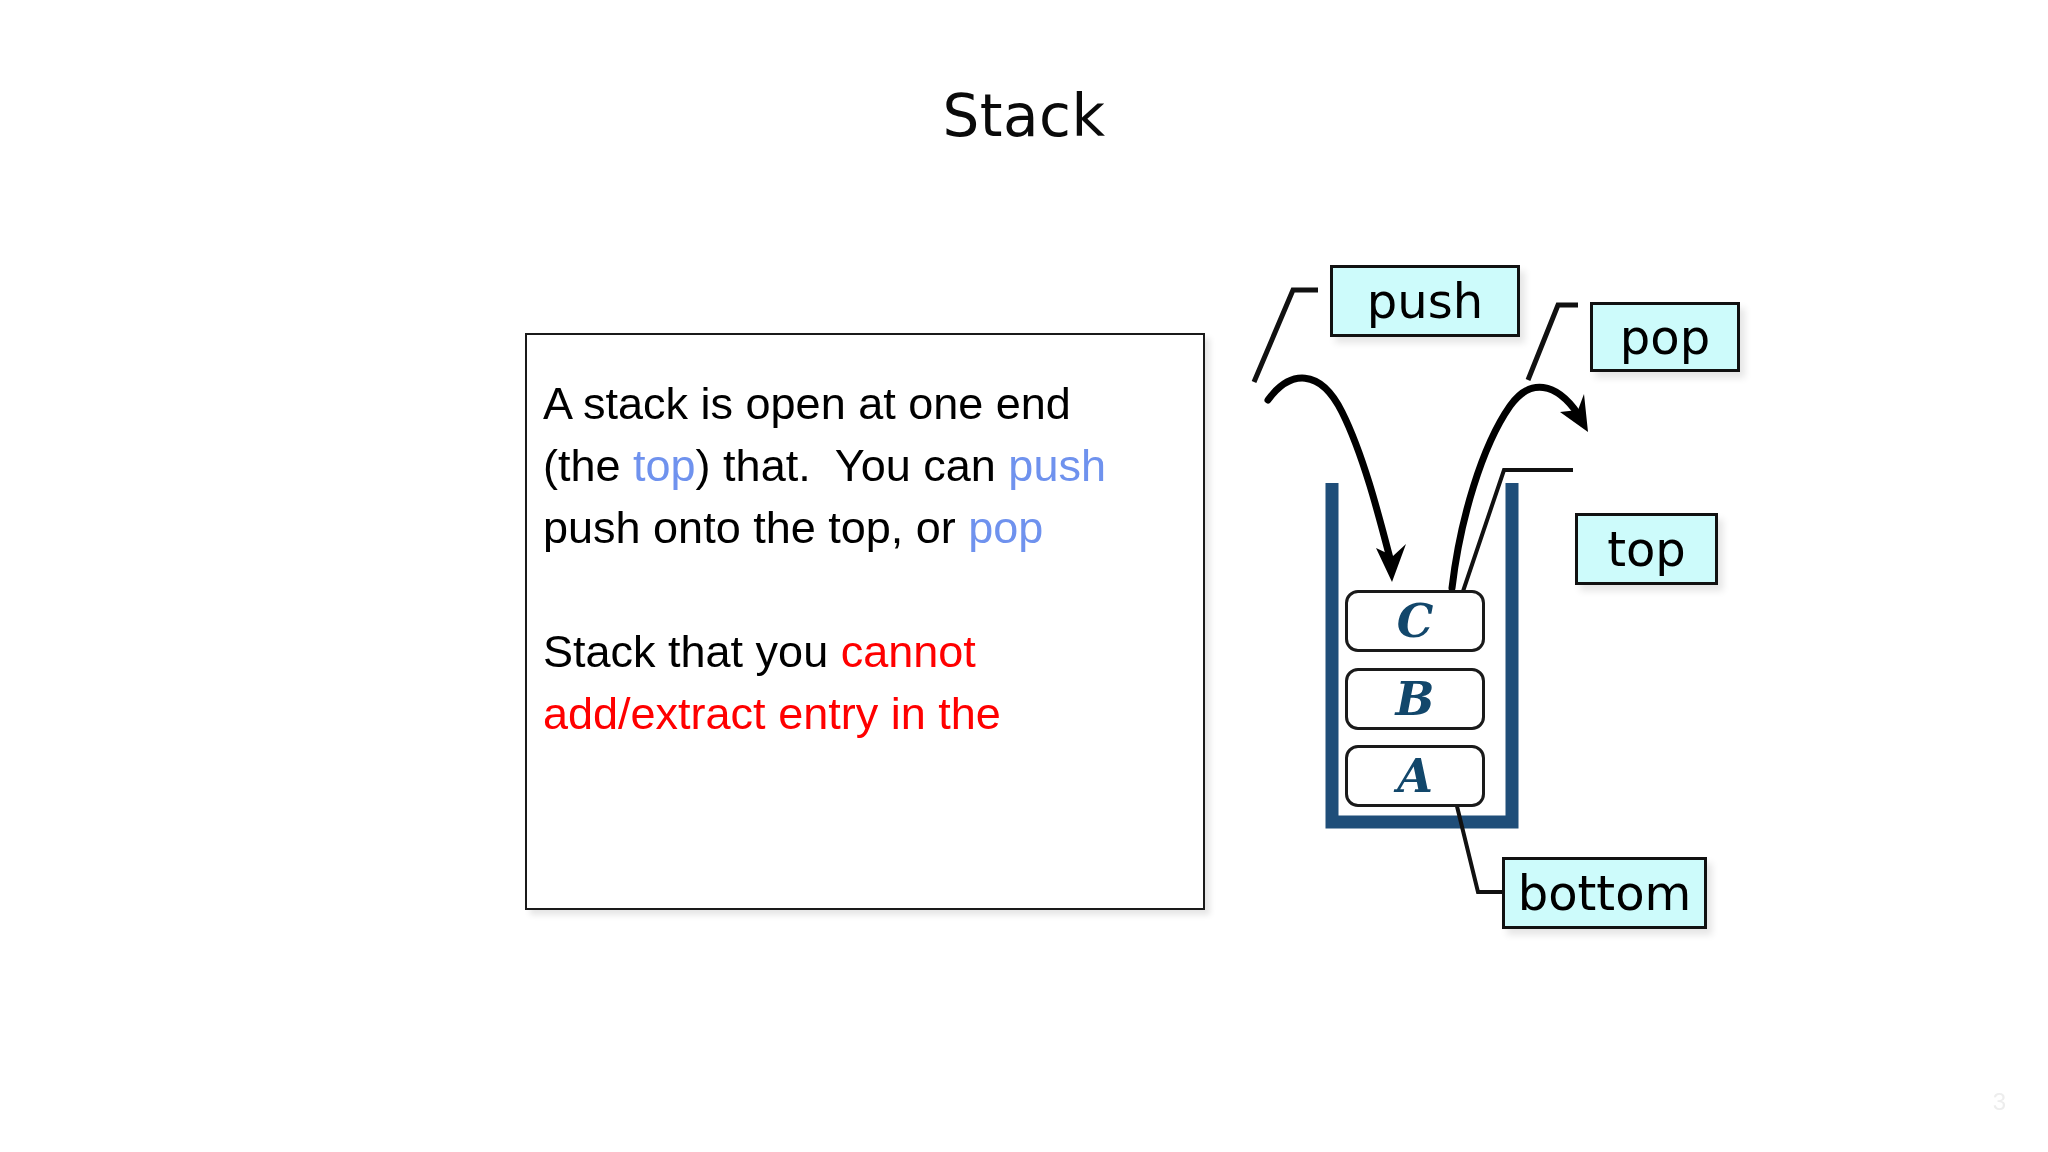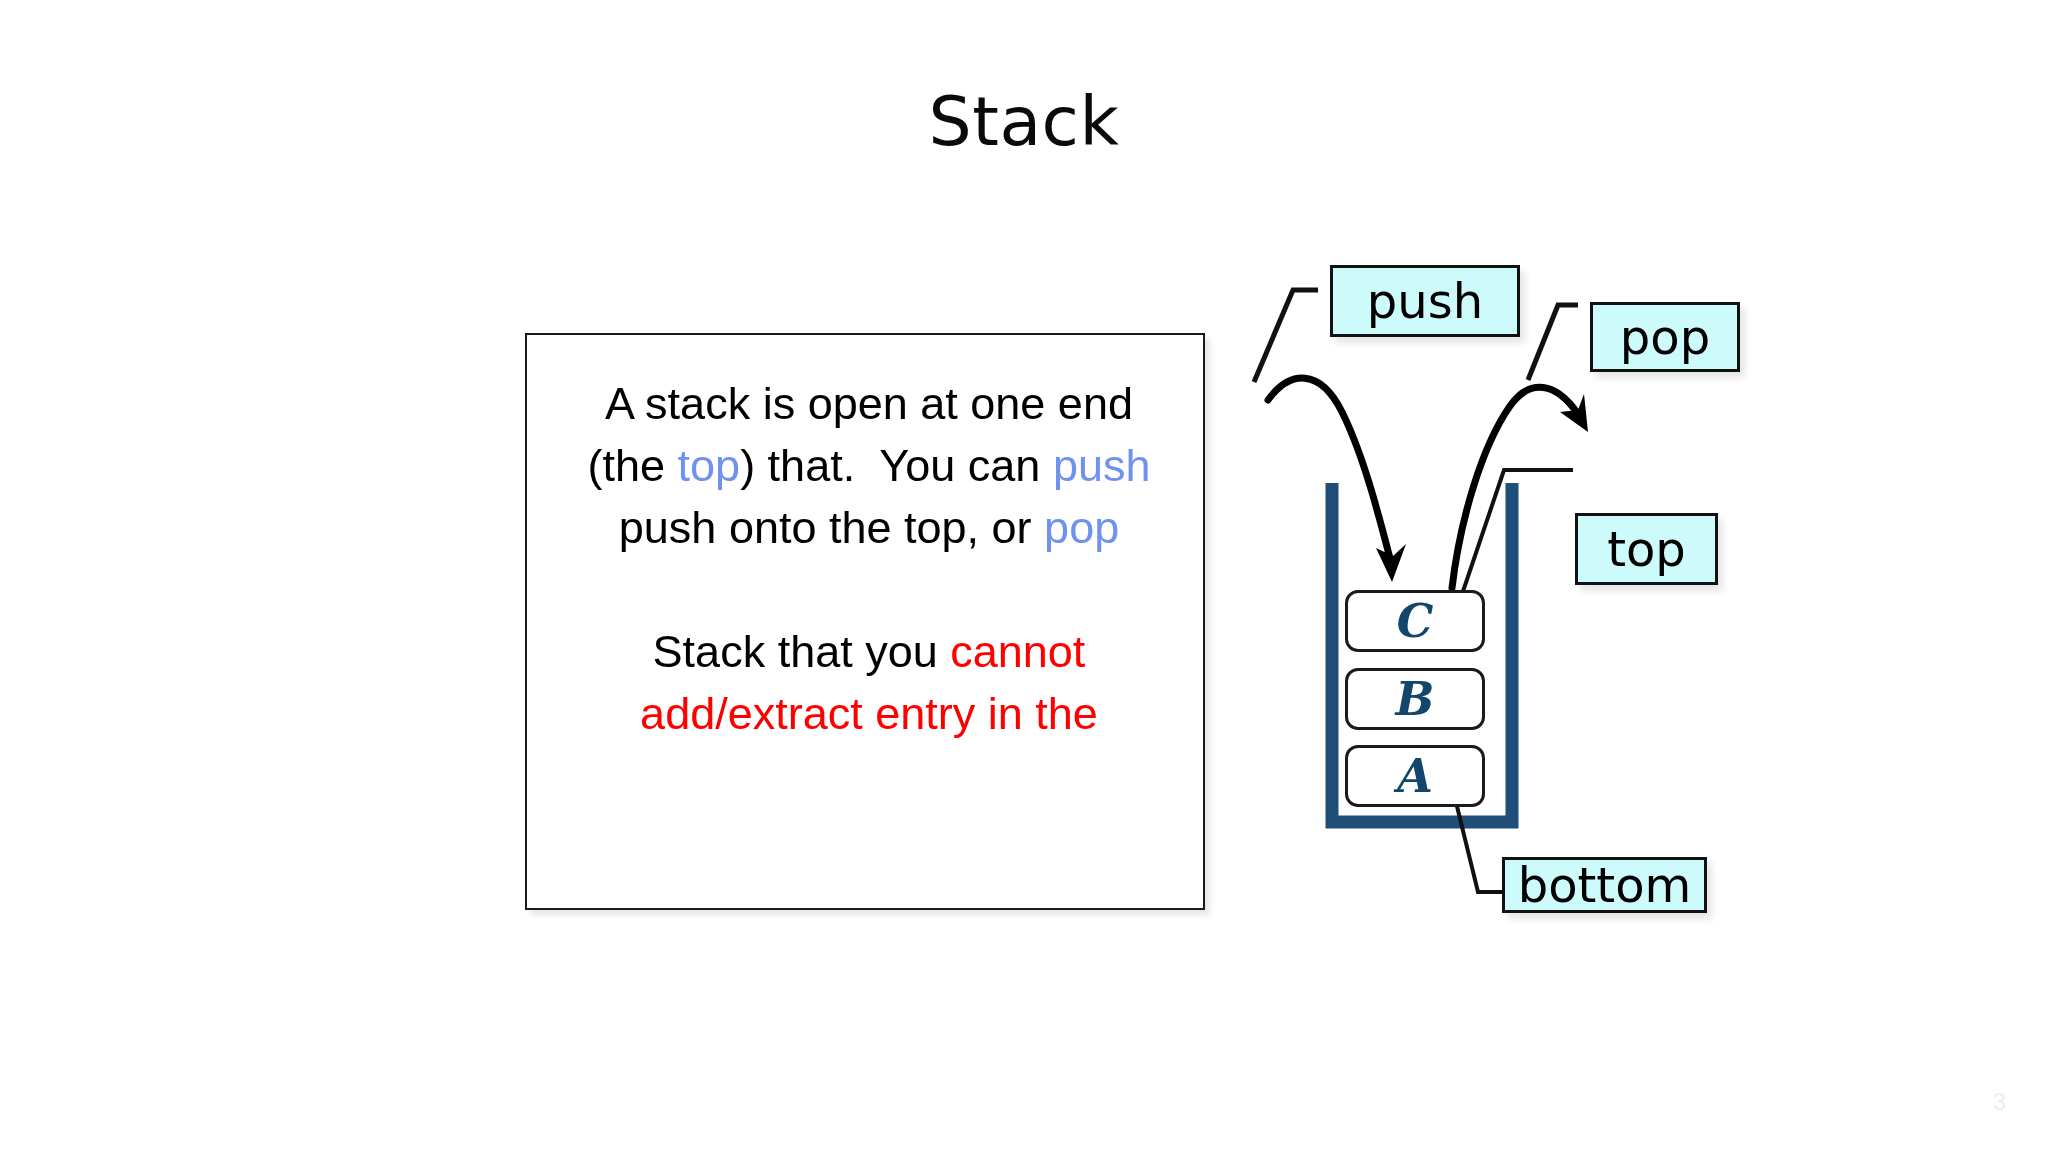--- a/index.html
+++ b/index.html
@@ -20,39 +20,38 @@
   }
 
   
   #slide-title {
     position: absolute;
     left: 0;
     top: 86px;
     width: 2048px;
     text-align: center;
     font-family: "DejaVu Sans", sans-serif;
-    font-size: 68px;
+    font-size: 58px;
     font-weight: 400;
     color: #0a0a0a;
     letter-spacing: 0.5px;
     line-height: 1.05;
   }
 
   
   #body-textbox {
     position: absolute;
     left: 525px;
     top: 333px;
     width: 680px;
     height: 577px;
     background: #ffffff;
     border: 2px solid #1a1a1a;
     box-sizing: border-box;
     box-shadow: 5px 5px 6px rgba(0,0,0,0.10);
-    text-align: center;
   }
   #body-textbox-inner {
     position: absolute;
     left: 16px;
     top: 38px;
     right: 8px;
   }
   .body-para {
     font-family: "Liberation Sans", sans-serif;
     font-size: 45px;
@@ -78,21 +77,21 @@
     align-items: center;
     justify-content: center;
     font-family: "DejaVu Sans", sans-serif;
     font-size: 48px;
     color: #000000;
     line-height: 1;
   }
   #callout-push   { left: 1330px; top: 265px; width: 190px; height: 72px; }
   #callout-pop    { left: 1590px; top: 302px; width: 150px; height: 70px; }
   #callout-top    { left: 1575px; top: 513px; width: 143px; height: 72px; }
-  #callout-bottom { left: 1502px; top: 857px; width: 205px; height: 56px; }
+  #callout-bottom { left: 1502px; top: 857px; width: 205px; height: 72px; }
 
   
   .stack-cell {
     position: absolute;
     width: 140px;
     height: 62px;
     background: #ffffff;
     border: 3px solid #1a1a1a;
     border-radius: 13px;
     box-sizing: border-box;

